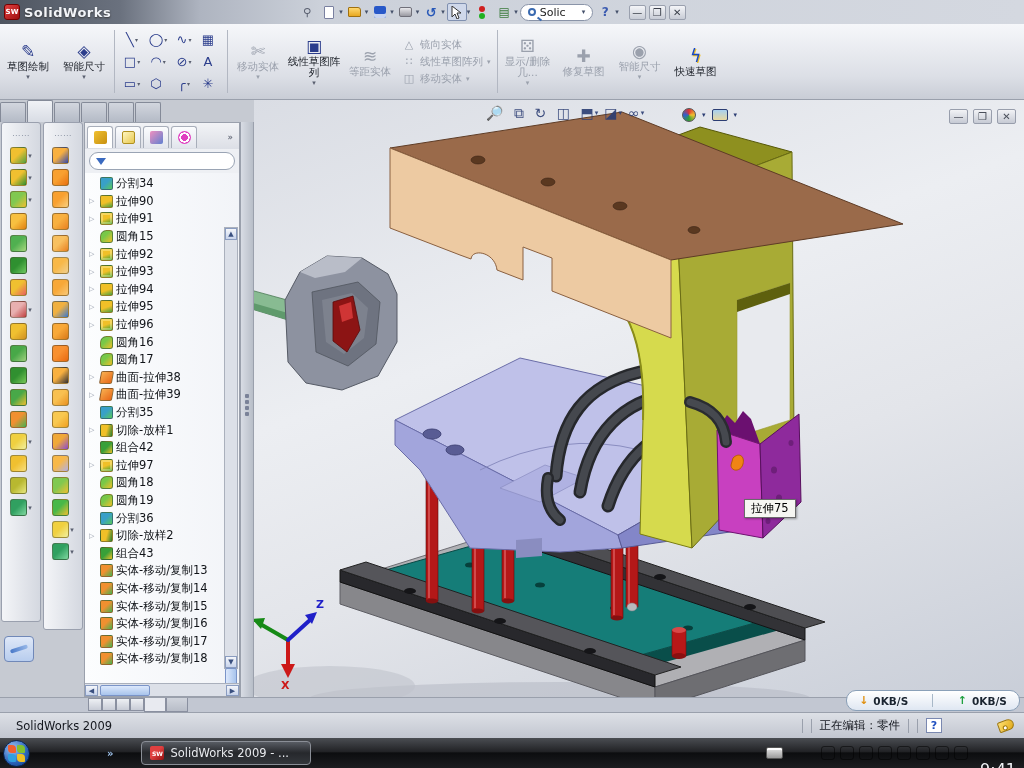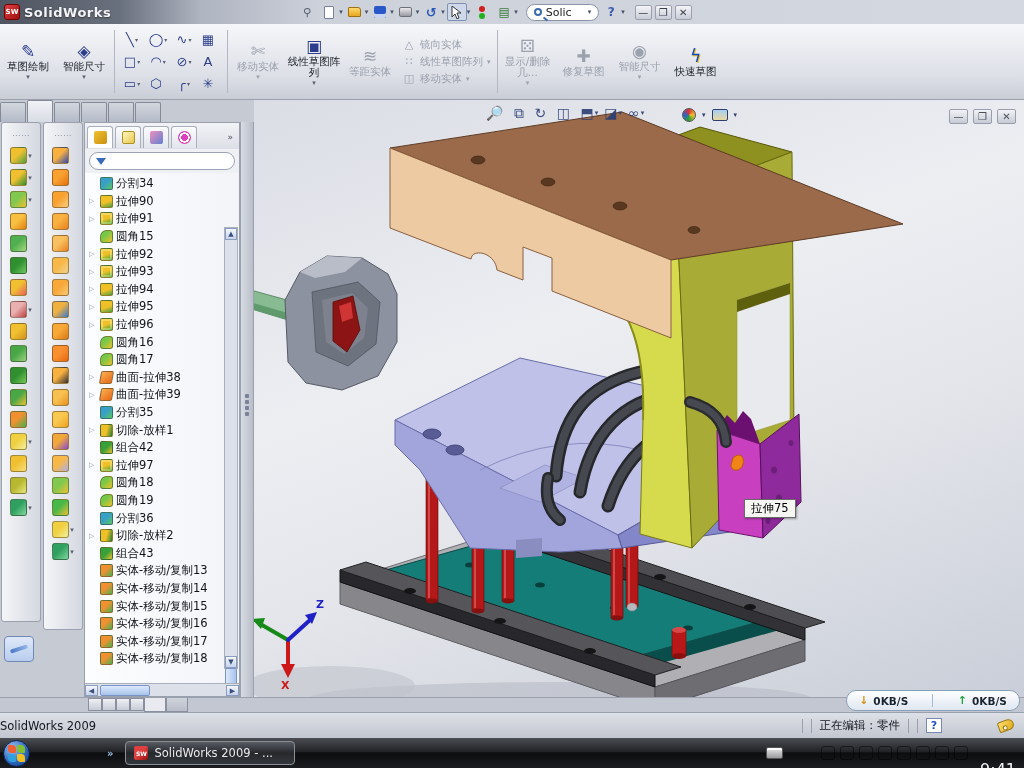--- a/index.html
+++ b/index.html
@@ -22,21 +22,21 @@
   .qdd{font-size:7px;color:#44506a;margin-left:-2px;}
   .ic-doc{width:10px;height:13px;background:#fff;border:1px solid #7a80a0;border-radius:1px;}
   .ic-folder{width:13px;height:10px;background:linear-gradient(#ffd870,#e8a820);border:1px solid #a07010;border-radius:1px 3px 1px 1px;}
   .ic-save{width:12px;height:12px;background:#2858c8;border-radius:2px;box-shadow:inset 0 -4px 0 #c8d4f0;}
   .ic-print{width:13px;height:10px;background:linear-gradient(#e8e8ec,#9a9aa2);border:1px solid #70707a;border-radius:2px;}
   .ic-undo{color:#2858b8;font-size:13px;font-weight:bold;line-height:1;}
   .ic-lightA{width:6px;height:6px;border-radius:50%;background:#d02020;}
   .ic-lightB{width:6px;height:6px;border-radius:50%;background:#20b020;}
   .ic-list{color:#3a7a3a;font-size:12px;line-height:1;}
   .searchbox{display:flex;align-items:center;background:#fff;border:1px solid #8a94a8;border-radius:9px;
-    height:17px;padding:0 7px;margin-left:6px;gap:4px;}
+    height:17px;padding:0 7px;gap:4px;}
   .mag{width:8px;height:8px;border:2px solid #3a6ab0;border-radius:50%;position:relative;}
   .mag:after{content:"";position:absolute;width:5px;height:2px;background:#3a6ab0;transform:rotate(40deg);left:7px;top:8px;}
   .searchval{font-size:11px;color:#222;min-width:40px;}
   .winbtns{display:flex;gap:3px;margin-left:10px;margin-right:6px;}
   .winbtn{width:17px;height:15px;font-size:10px;line-height:14px;text-align:center;color:#3a3f4a;
     background:linear-gradient(#f4f5f8,#c8ccd6);border:1px solid #9aa0ae;border-radius:2px;}
 
   
   .cmdbar{position:absolute;left:0;top:24px;width:1024px;height:76px;
     background:linear-gradient(#f6f7fa,#dcdfe6 70%,#c9cdd6);border-bottom:1px solid #9aa0ac;display:flex;align-items:stretch;}
@@ -144,21 +144,21 @@
   .mnav{display:flex;margin-left:88px;}
   .mnavbtn{width:14px;height:13px;background:linear-gradient(#eef0f4,#c8ccd6);border:1px solid #8a90a0;
     font-size:8px;line-height:12px;text-align:center;color:#3a4050;}
   .mtab{height:14px;line-height:13px;font-size:11px;padding:0 10px;border:1px solid #8a90a0;border-top:none;
     background:linear-gradient(#d0d4dc,#b8bdc8);color:#22262e;}
   .mtab.active{background:#e8eaf0;font-weight:bold;}
 
   
   .statusbar{position:absolute;left:0;top:712px;width:1024px;height:26px;
     background:linear-gradient(#dde0e6,#c2c6d0);border-top:1px solid #9aa0ac;display:flex;align-items:center;font-size:11.5px;color:#14171e;}
-  .st-left{padding-left:0;}
+  .st-left{padding-left:16px;}
   .st-right{margin-left:auto;display:flex;align-items:center;gap:8px;padding-right:10px;}
   .st-sep{width:1px;height:14px;background:#9aa0ac;}
   .st-help{width:16px;height:15px;background:#fff;border:1px solid #7a88b0;color:#2050c0;font-weight:bold;
     text-align:center;line-height:14px;font-size:11px;}
   .st-tag{width:16px;height:11px;background:linear-gradient(135deg,#ffe070,#e0a818);border:1px solid #a07808;
     border-radius:2px 6px 6px 2px;position:relative;transform:rotate(-20deg);}
   .st-tag:after{content:"";position:absolute;left:3px;top:4px;width:3px;height:3px;border-radius:50%;background:#fff;border:1px solid #a07808;}
 
   
   .netwidget{position:absolute;left:846px;top:690px;width:174px;height:21px;z-index:40;
@@ -999,21 +999,21 @@
         <i></i>
         <i></i>
       </div>
     <div class="qlaunch">
 
     <span class="ql gicon3"></span>
         <span class="ql gicon3"></span>
         <span class="ql gicon3"></span>
       </div>
     <span class="ql-chev" style="margin-right:12px;color:#9fc4ee;font-weight:bold;">»</span>
-    <div style="display:flex;">
+    <div style="display:flex;margin-left:16px;">
 
     <div class="taskbtn active">
           <span class="tb-ic gicon3" style="background: linear-gradient(135deg, rgb(224, 64, 64) 45%, rgb(144, 16, 16));">SW</span>
           <span>SolidWorks 2009 - ...</span>
         </div>
       </div>
     <div class="tray">
       <span class="kbd"></span>
       <span style="width:26px;"></span>
       <div style="display:flex;gap:5px;">

